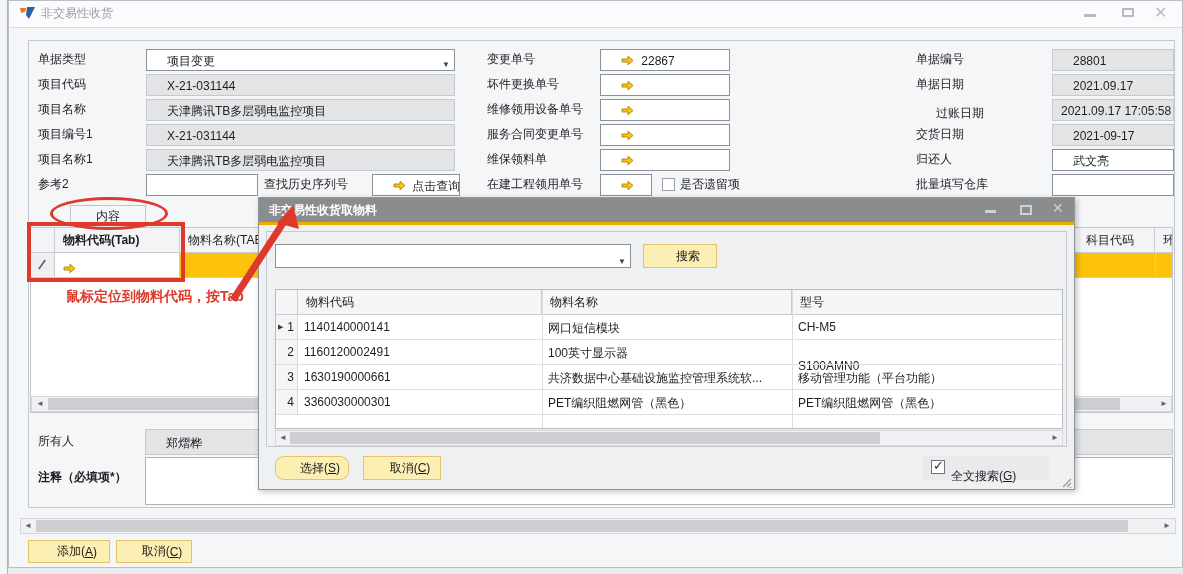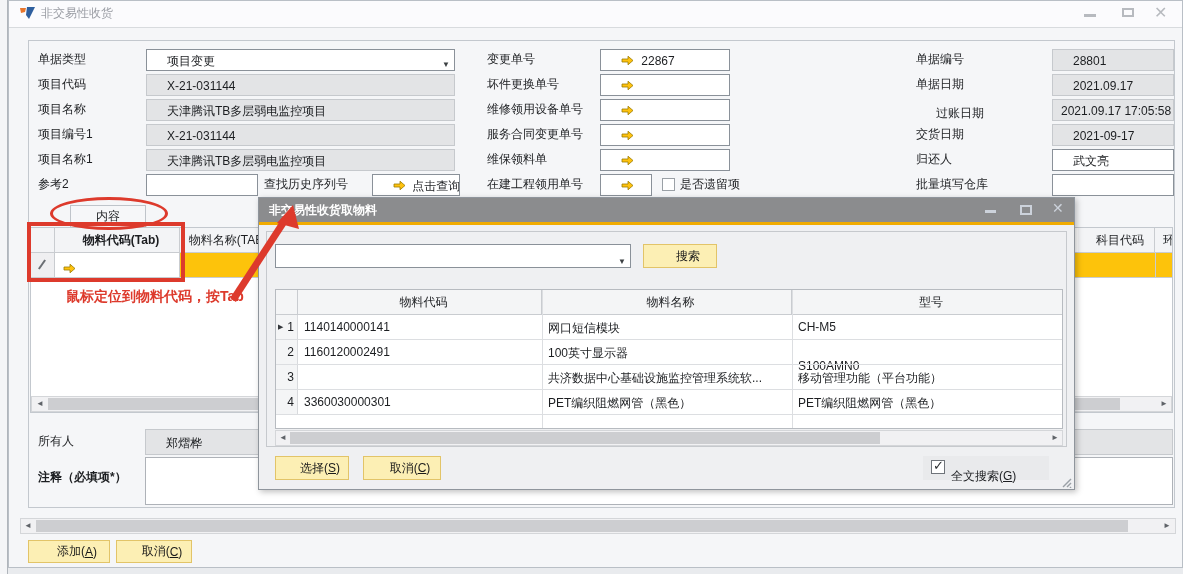--- a/index.html
+++ b/index.html
@@ -7,21 +7,21 @@
   #stage{position:relative;width:1183px;height:574px;}
   .abs{position:absolute;}
   .lbl{position:absolute;font-size:12px;color:#1c1e21;line-height:25px;white-space:nowrap;}
   .fld{position:absolute;height:22px;box-sizing:border-box;font-size:12px;line-height:18px;padding:2px 20px;white-space:nowrap;overflow:hidden;color:#1c1e21;}
   .ro{background:#e3e4e6;border:1px solid #c6c9cd;}
   .ed{background:#ffffff;border:1px solid #8a9199;}
   .caret{color:#3c4043;font-size:8px;position:absolute;right:4px;top:6px;}
   .btn{position:absolute;background:#fcefb4;border:1px solid #e2c468;font-size:12px;color:#1a1a1a;display:flex;align-items:center;justify-content:center;cursor:default;box-sizing:border-box;padding-left:16px;}
   .u{text-decoration:underline;}
   .arr{display:inline-block;vertical-align:-1px;}
-  .cellhead{position:absolute;font-size:12px;color:#1c1e21;line-height:24px;overflow:hidden;white-space:nowrap;box-sizing:border-box;padding-left:8px;background:#f3f4f6;border-right:1px solid #c9ccd0;text-align:center;}
+  .cellhead{position:absolute;font-size:12px;color:#1c1e21;line-height:24px;overflow:hidden;white-space:nowrap;box-sizing:border-box;padding-left:8px;background:#f3f4f6;border-right:1px solid #c9ccd0;}
   .gridline{position:absolute;background:#c9ccd0;}
   .sbtrack{position:absolute;background:#f1f1f3;border:1px solid #d4d6d9;box-sizing:border-box;}
   .sbthumb{position:absolute;background:#cdced1;}
   .sbarrow{position:absolute;color:#5f6368;font-size:8px;line-height:16px;text-align:center;width:14px;height:16px;}
   .red{z-index:30;}
   .mtxt{font-size:12px;color:#1c1e21;white-space:nowrap;overflow:hidden;}
   .winbtn{position:absolute;}
 </style>
 </head>
 <body>
@@ -216,20 +216,21 @@
       <div class="mtxt abs" style="left:28px;top:5px;width:248px;">1160120002491</div>
       <div class="mtxt abs" style="left:272px;top:5px;width:244px;">100英寸显示器</div>
       <div class="mtxt abs" style="left:522px;top:19px;width:260px;">S100AMN0</div>
       <div class="abs" style="left:0;bottom:0;width:786px;height:1px;background:#dcdee1;"></div>
     </div>
 
     <div class="abs" style="left:17px;top:167px;width:786px;height:25px;">
       <div class="abs" style="left:0;top:0;width:22px;height:25px;background:#f4f5f6;border-right:1px solid #d8dadd;box-sizing:border-box;">
         <span class="mtxt" style="position:absolute;right:3px;top:5px;">3</span>
       </div>
+      <div class="mtxt abs" style="left:28px;top:5px;width:248px;">1630190000661</div>
       <div class="mtxt abs" style="left:522px;top:5px;width:260px;">移动管理功能（平台功能）</div>
       <div class="mtxt abs" style="left:272px;top:5px;width:244px;">共济数据中心基础设施监控管理系统软...</div>
       <div class="abs" style="left:0;bottom:0;width:786px;height:1px;background:#dcdee1;"></div>
     </div>
 
     <div class="abs" style="left:17px;top:192px;width:786px;height:25px;">
       <div class="abs" style="left:0;top:0;width:22px;height:25px;background:#f4f5f6;border-right:1px solid #d8dadd;box-sizing:border-box;">
         <span class="mtxt" style="position:absolute;right:3px;top:5px;">4</span>
       </div>
       <div class="mtxt abs" style="left:28px;top:5px;width:248px;">3360030000301</div>
@@ -239,21 +240,21 @@
     </div>
 
     <div class="gridline" style="left:283px;top:92px;width:1px;height:138px;background:#dcdee1;"></div>
     <div class="gridline" style="left:533px;top:92px;width:1px;height:138px;background:#dcdee1;"></div>
 
     <div class="sbtrack" style="left:16px;top:232px;width:788px;height:16px;"></div>
     <div class="sbarrow" style="left:17px;top:232px;">◄</div>
     <div class="sbthumb" style="left:31px;top:234px;width:590px;height:12px;"></div>
     <div class="sbarrow" style="left:789px;top:232px;">►</div>
 
-    <div class="btn" style="left:16px;top:258px;width:74px;height:24px;">
+    <div class="btn" style="left:16px;top:258px;width:74px;height:24px;border-radius:9px;">
       <span>选择(</span>
         <span class="u">S</span>
         <span>)</span>
     </div>
     <div class="btn" style="left:104px;top:258px;width:78px;height:24px;">
       <span>取消(</span>
         <span class="u">C</span>
         <span>)</span>
     </div>
 

